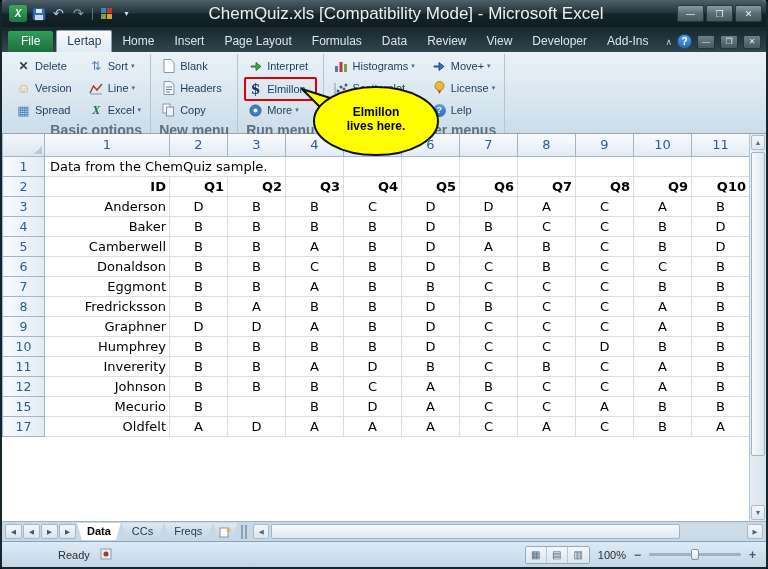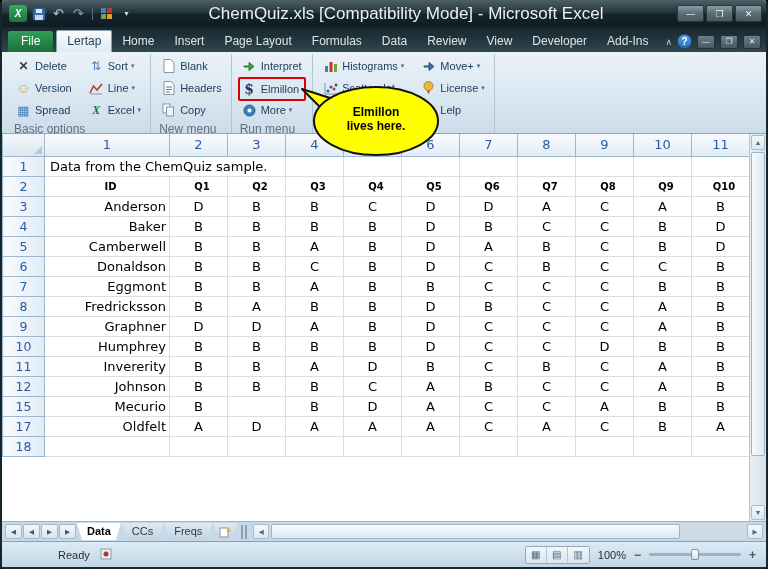--- a/index.html
+++ b/index.html
@@ -38,21 +38,21 @@
   .help-circle{ width:15px; height:15px; border-radius:50%; background:linear-gradient(#58a3e8,#2a6bb0);
     color:#fff; font-size:10px; font-weight:bold; display:grid; place-items:center; border:1px solid #1d4f86; }
   .mbtn{ width:18px; height:14px; border:1px solid #233237; border-radius:2px; color:#e8f0f4; font-size:8px;
     display:grid; place-items:center; background:linear-gradient(#6b7f89,#46595f); }
 
   
   .ribbon{ height:82px; flex:0 0 82px; display:flex; align-items:stretch; padding:2px 2px 0 4px;
     background:linear-gradient(#eaf2f8,#d8e6f0 60%,#ccdce9); border-bottom:1px solid #91a7b8; }
   .rgroup{ display:flex; flex-direction:column; padding:1px 6px 1px 6px; border-right:1px solid #b3c4d2; }
   .btns{ display:grid; grid-auto-flow:column; grid-template-rows:repeat(3,22px); column-gap:10px; }
-  .glabel{ font-size:12px; color:#5f7180; text-align:left; margin-top:auto; padding:1px 2px 2px; white-space:nowrap; }
+  .glabel{ font-size:14px; color:#5f7180; text-align:right; margin-top:auto; padding:1px 2px 2px; white-space:nowrap;font-weight:bold; }
   .rbtn{ display:flex; align-items:center; height:22px; padding:0 3px; border-radius:2px; font-size:11px;
     color:#1b3a5c; white-space:nowrap; }
   .rbtn .ric{ width:17px; display:flex; justify-content:center; align-items:center; margin-right:3px; flex:0 0 17px; }
   .dd{ font-size:7px; color:#51677c; margin-left:3px; }
   .rbtn.elmillon{ border:2px solid #dd0000; height:24px; padding:0 5px 0 1px; }
   .rbtn.ghost{ visibility:hidden; }
   .gi{ font-size:12px; text-align:center; }
   .gi.del{ color:#3d3d3d; font-weight:bold; }
   .gi.ver{ color:#e0a225; font-size:14px; }
   .gi.spr{ color:#4a7ebb; font-size:13px; }
@@ -70,21 +70,21 @@
   .sheet thead th{ height:22px; background:linear-gradient(#f8fbfd,#e2ecf5); border:1px solid #9eb6ce; border-top:none;
     color:#2a5aa3; font-weight:normal; font-size:13px; text-align:center; }
   .sheet th.corner{ position:relative; background:linear-gradient(#f2f6fa,#dde7f0); }
   .corner-tri{ position:absolute; right:2px; bottom:2px; width:0; height:0;
     border-left:8px solid transparent; border-bottom:8px solid #b9c9d6; }
   .sheet tbody th.rowhdr{ height:20px; background:linear-gradient(90deg,#f8fbfd,#e2ecf5); border:1px solid #9eb6ce;
     border-top:none; color:#2a5aa3; font-weight:normal; font-size:12.5px; text-align:center; }
   .sheet td{ height:20px; border-right:1px solid #d6dfe8; border-bottom:1px solid #d6dfe8;
     font-size:13px; color:#000; padding:0 3px; background:#fff; }
   .sheet td.a1{ text-align:left; padding-left:5px; }
-  .sheet td.hdr{ font-weight:bold; text-align:center; font-size:10px;padding-left:10px; }
+  .sheet td.hdr{ font-weight:bold; text-align:right; font-size:13px;padding-left:10px; }
   .sheet td.name{ text-align:right; padding-left:5px; }
   .sheet td.ans{ text-align:center; }
 
   
   .vscroll{ width:17px; flex:0 0 17px; background:linear-gradient(90deg,#e6eef5,#d7e3ed); border-left:1px solid #b3c4d2;
     display:flex; flex-direction:column; }
   .sbtn{ height:15px; margin:1px; display:grid; place-items:center; font-size:7px; color:#4f6a80;
     background:linear-gradient(#f4f8fb,#dce7f0); border:1px solid #aabccb; border-radius:2px; }
   .vtrack{ flex:1; position:relative; margin:0 1px; }
   .vthumb{ position:absolute; top:1px; left:0; right:0; height:86%; background:linear-gradient(90deg,#f6fafc,#dde8f1);
@@ -568,34 +568,20 @@
               <td class="ans">D</td>
               <td class="ans">A</td>
               <td class="ans">A</td>
               <td class="ans">A</td>
               <td class="ans">C</td>
               <td class="ans">A</td>
               <td class="ans">C</td>
               <td class="ans">B</td>
               <td class="ans">A</td>
             </tr>
-            <tr>
-              <th class="rowhdr">18</th>
-              <td class="name"></td>
-              <td></td>
-              <td></td>
-              <td></td>
-              <td></td>
-              <td></td>
-              <td></td>
-              <td></td>
-              <td></td>
-              <td></td>
-              <td></td>
-            </tr>
           </tbody>
       </table>
     </div>
     <div class="vscroll">
       <div class="sbtn">▲</div>
       <div class="vtrack">
         <div class="vthumb"></div>
       </div>
       <div class="sbtn">▼</div>
     </div>

